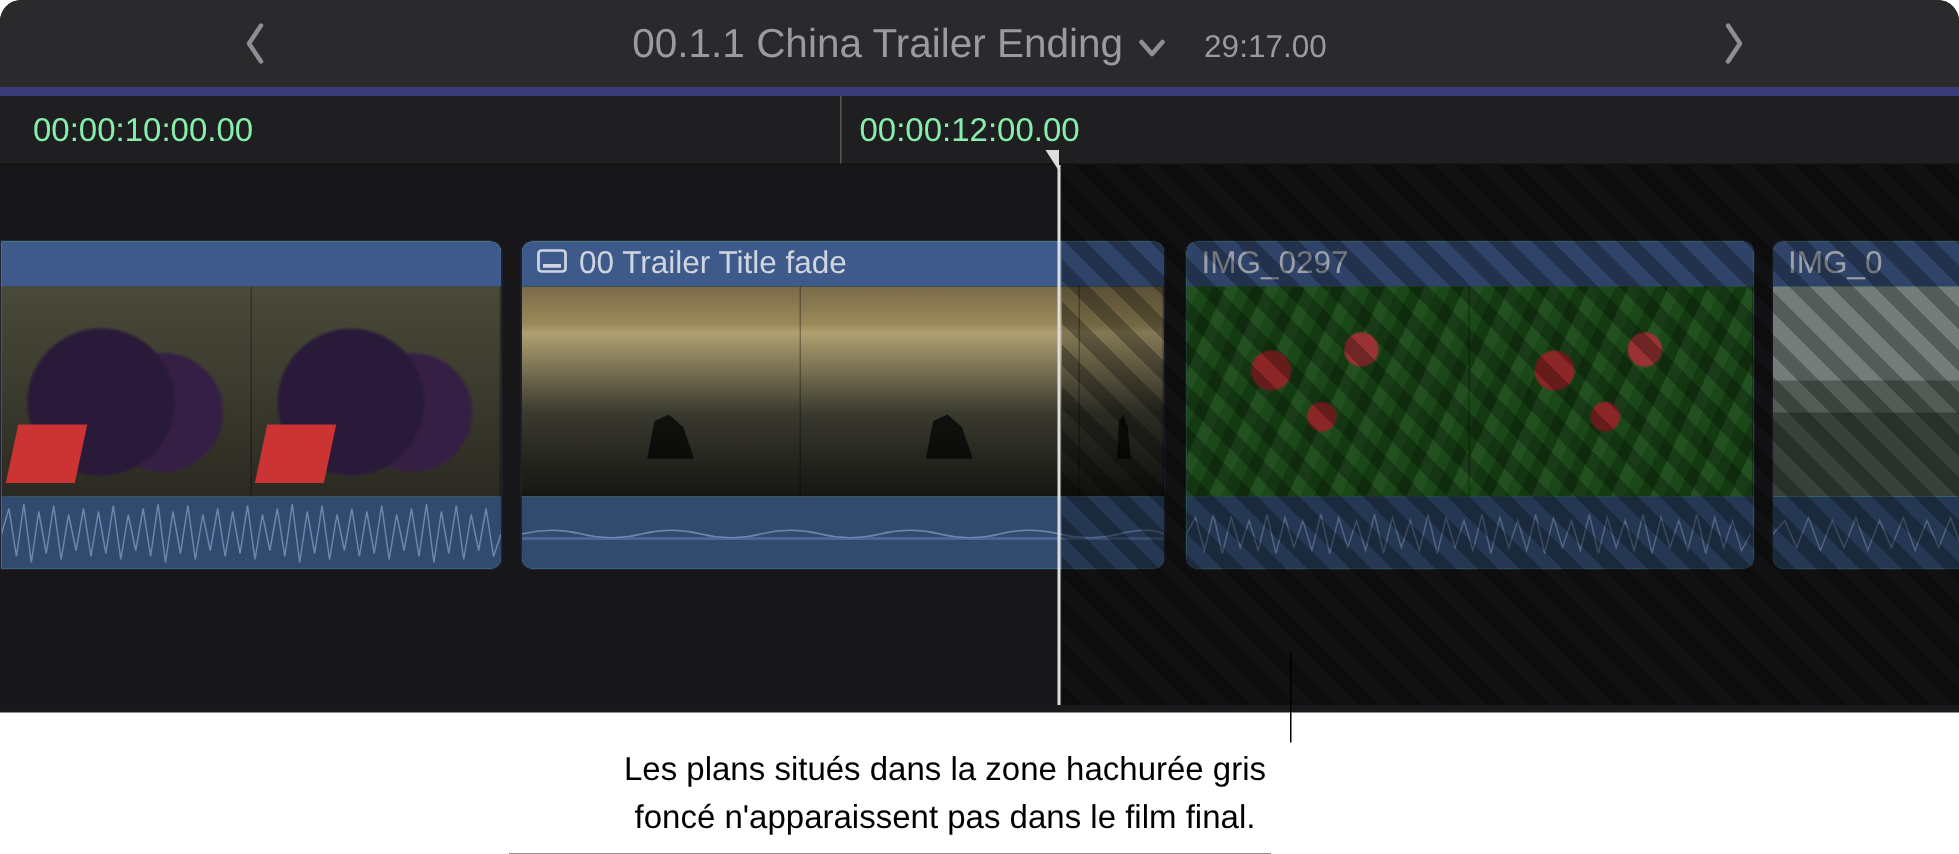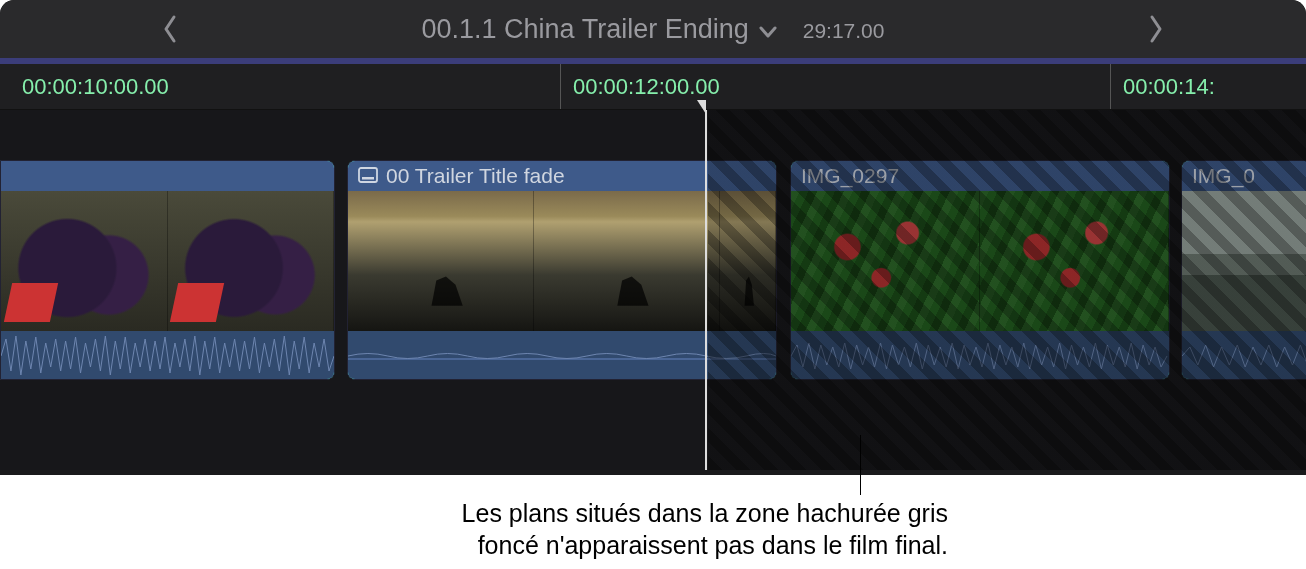--- a/index.html
+++ b/index.html
@@ -228,25 +228,25 @@
   .callout-line {
     position: absolute;
     left: 860px;
     top: 435px;
     width: 1px;
     height: 60px;
     background: #000;
   }
   .callout-text {
     position: absolute;
-    left: 288px;
+    left: 300px;
     top: 497px;
     width: 660px;
-    text-align: right;
-    font-size: 25px;
+    text-align: center;
+    font-size: 22px;
     line-height: 32px;
     color: #000;
     font-weight: 400;
   }
 </style>
 </head>
 <body>
 
 <div class="app">
 
@@ -272,21 +272,20 @@
         <polyline points="5,3 13,15 5,27" fill="none" stroke="#8e8e93" stroke-width="3" stroke-linecap="round" stroke-linejoin="round"></polyline>
       </svg>
     </div>
   </div>
 
   <div class="range-bar"></div>
 
   <div class="ruler" id="ruler">
       <div class="tick first" style="left: 22px;">00:00:10:00.00</div>
       <div class="tick" style="left: 560px;">00:00:12:00.00</div>
-      <div class="tick" style="left: 1110px;">00:00:14:</div>
     </div>
 
   <div class="track-area">
     <div class="clip-row">
 
       <div class="clip clip1">
         <div class="label-bar">
           <span></span>
         </div>
         <div class="thumbs">

